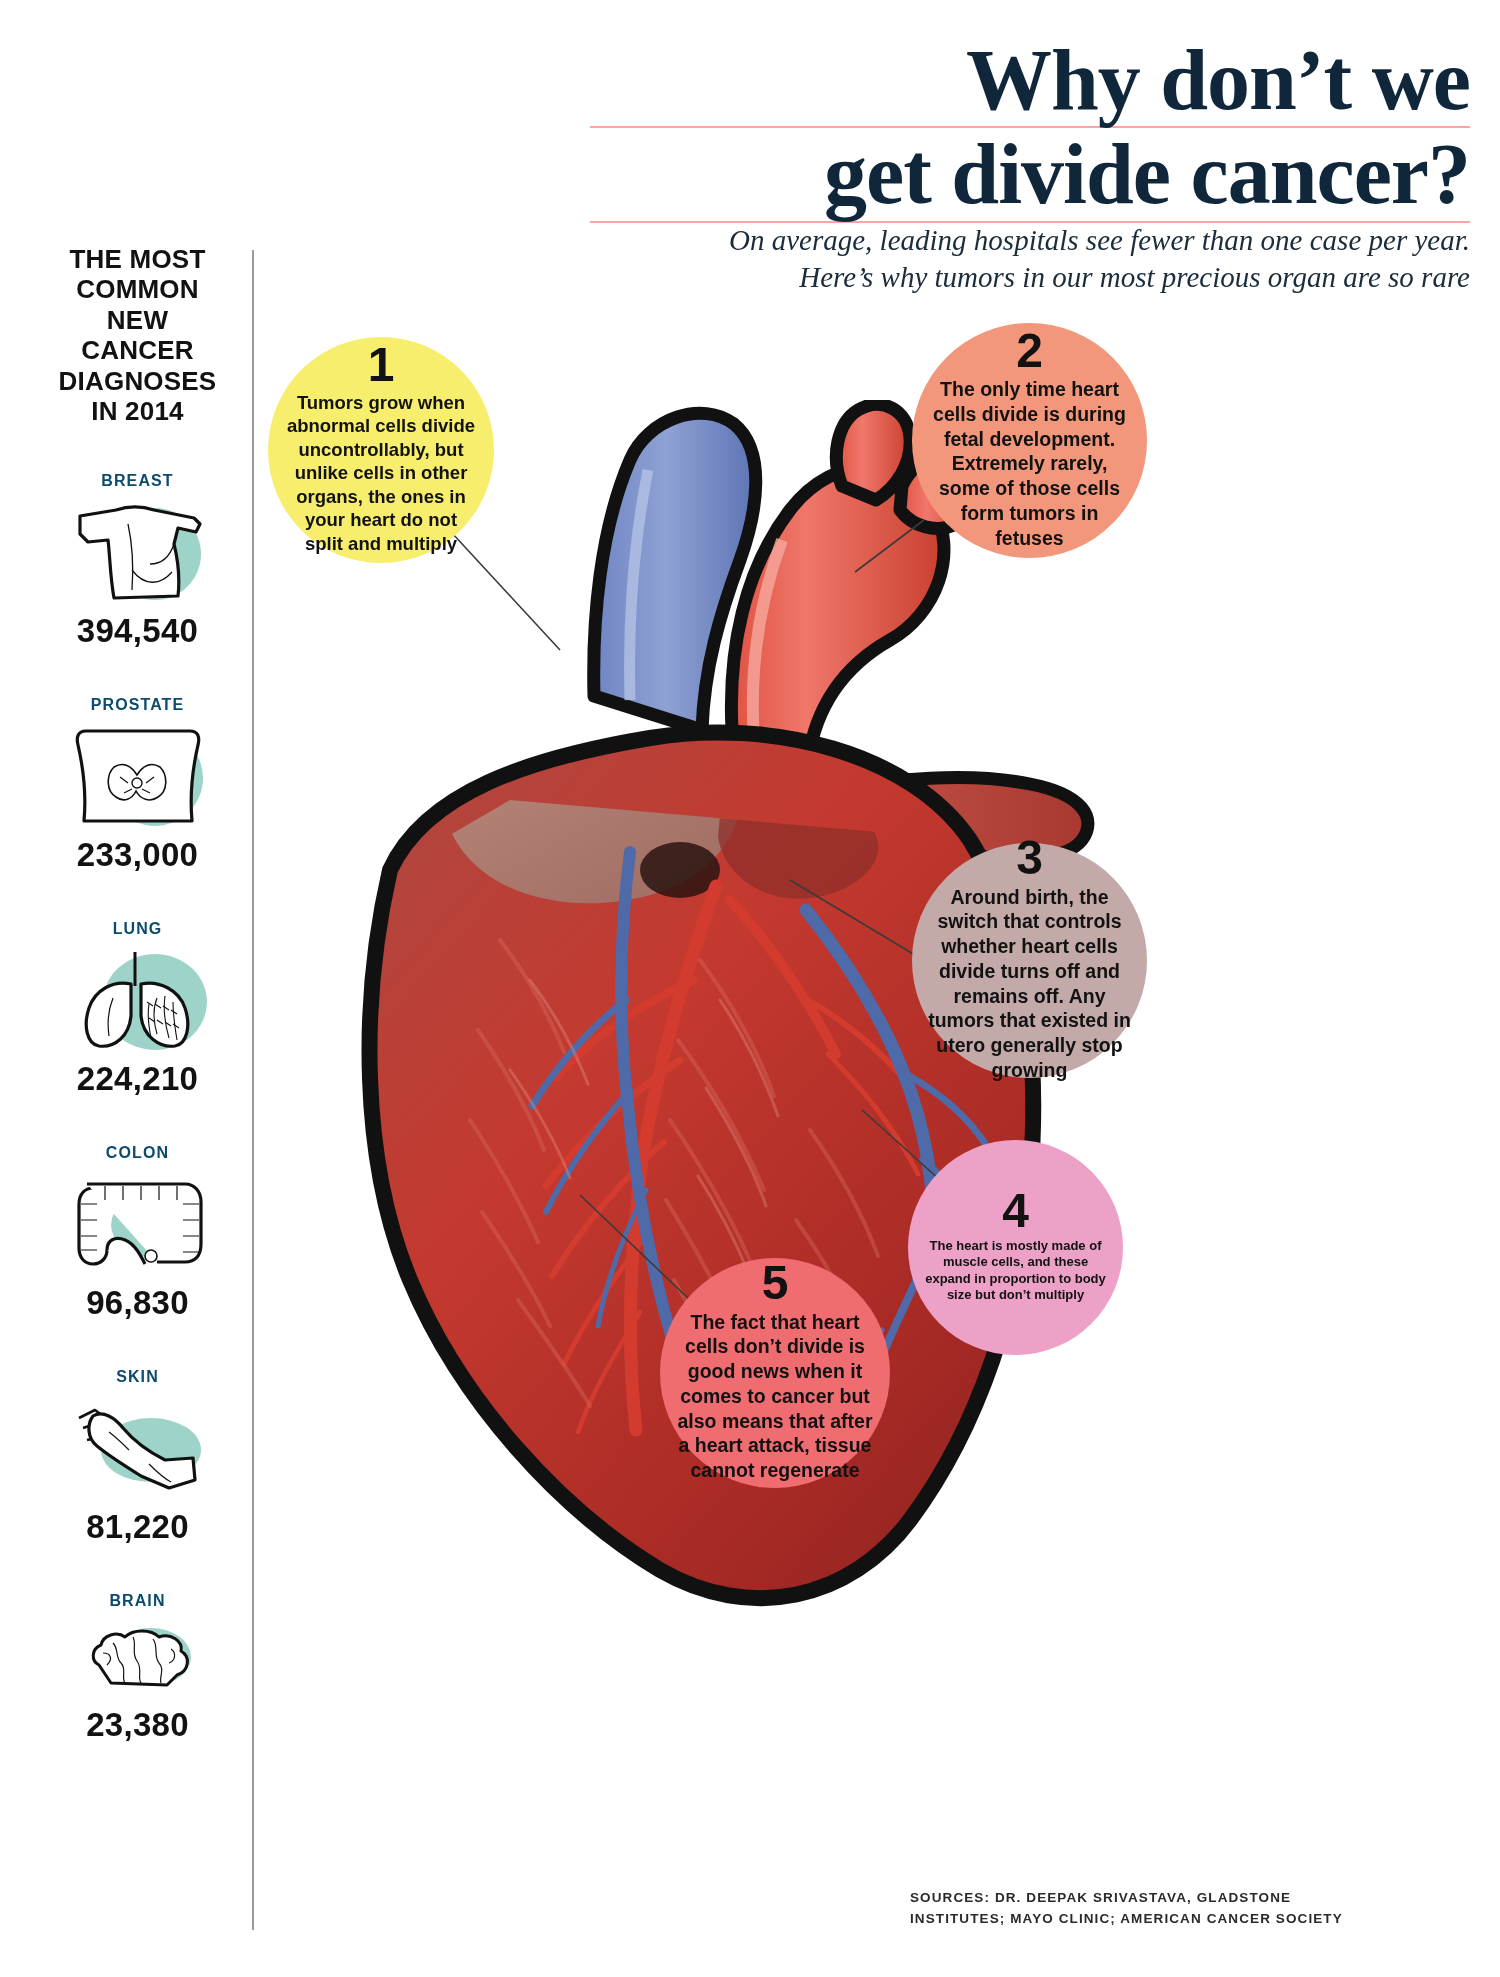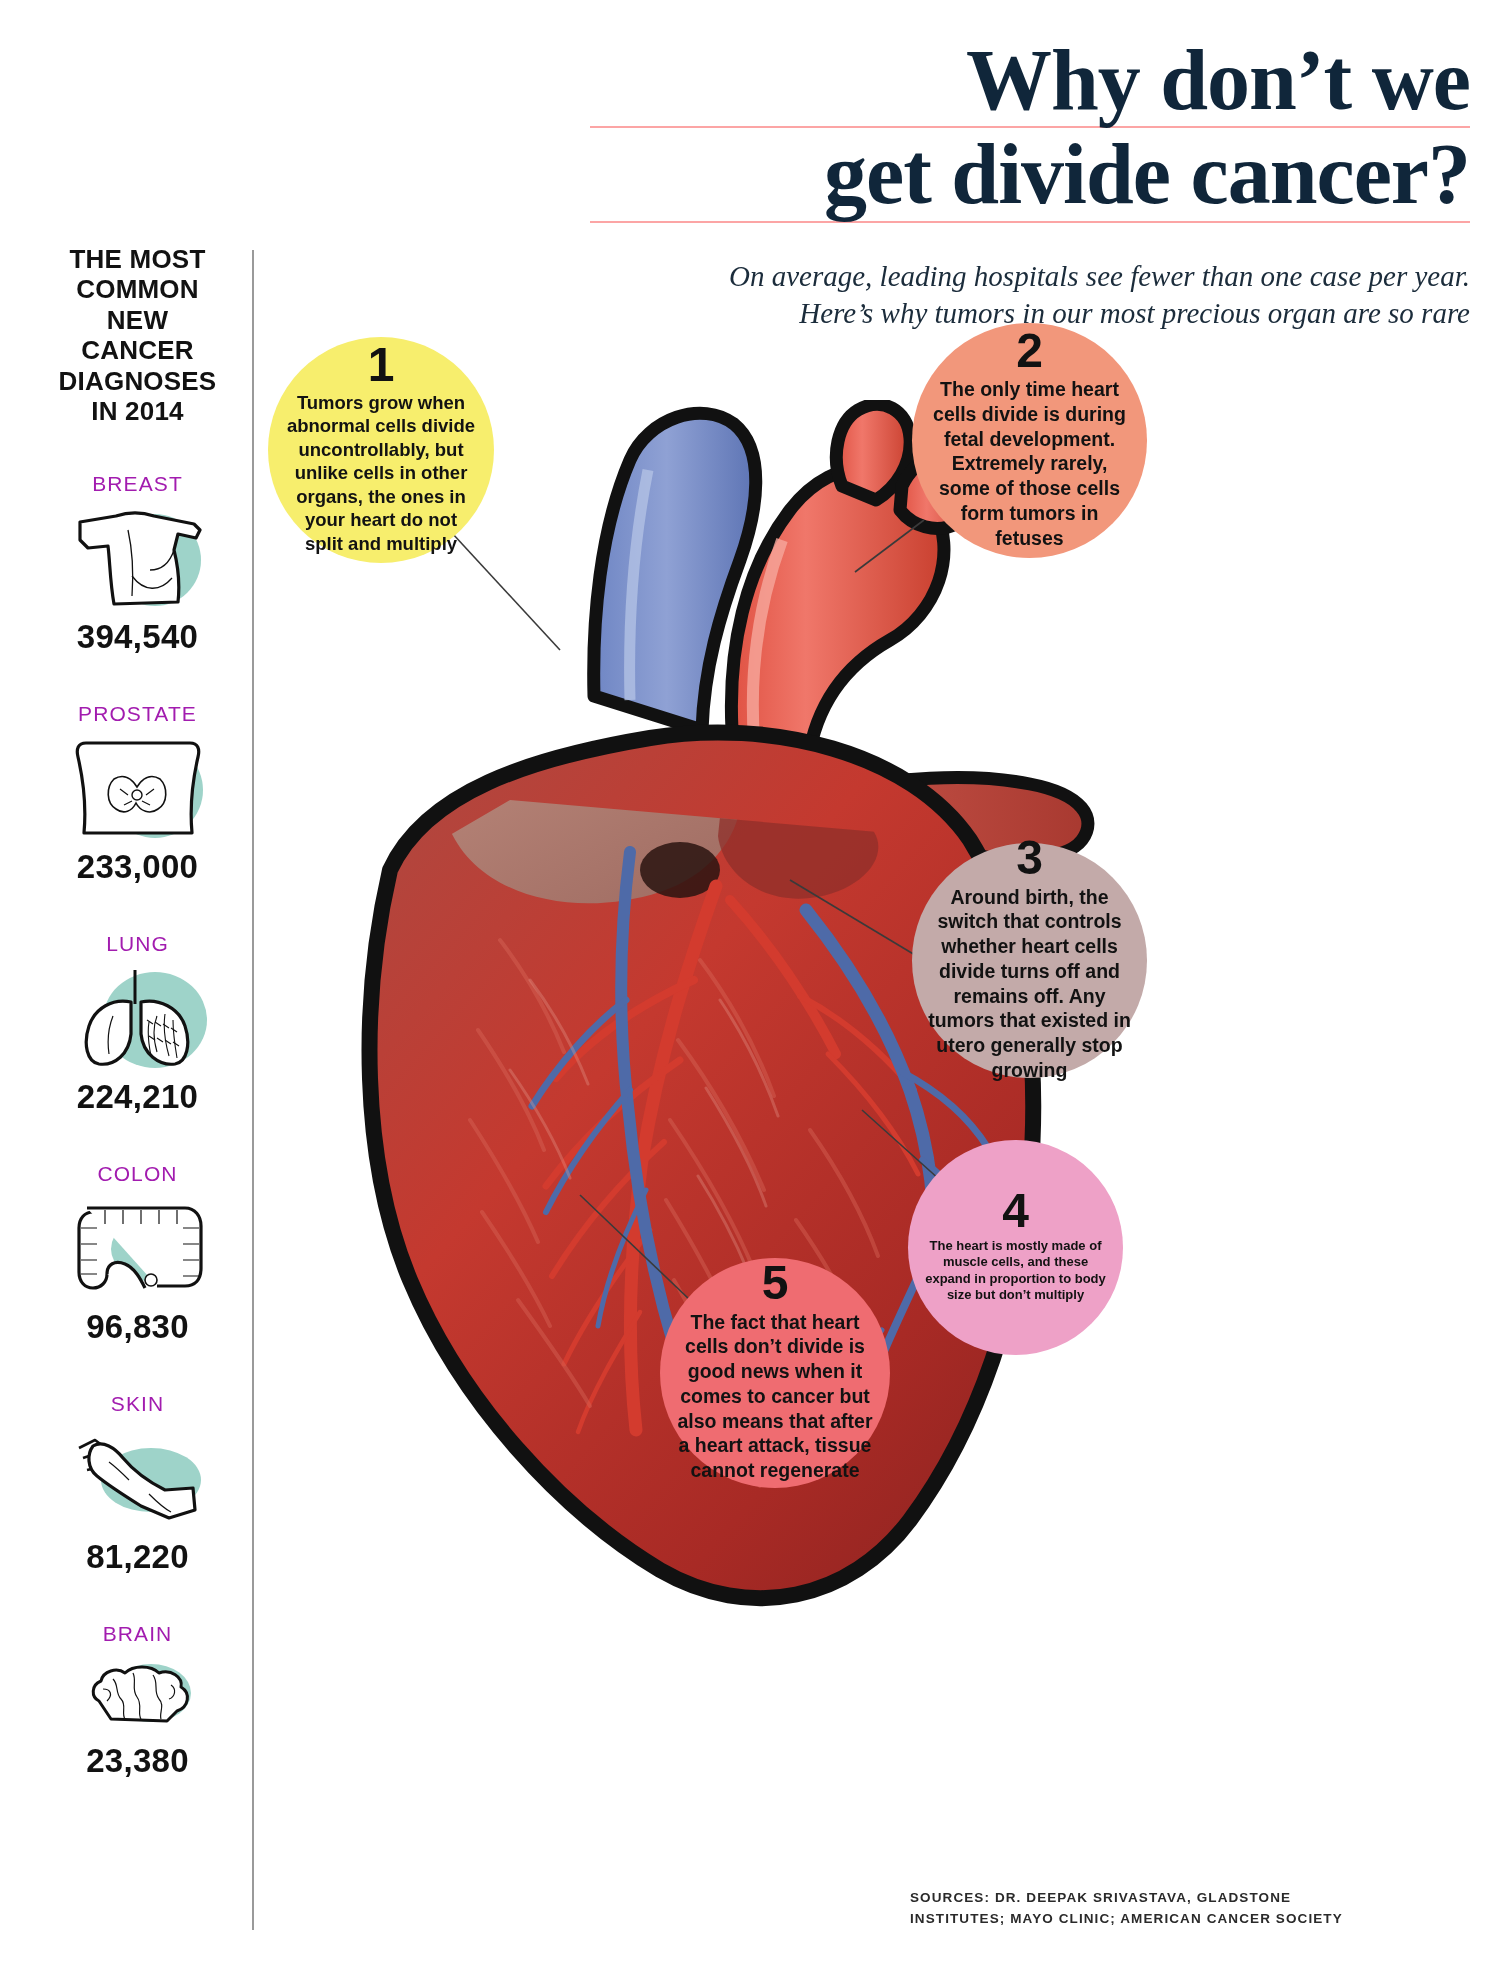--- a/index.html
+++ b/index.html
@@ -25,22 +25,22 @@
     text-align: center;
     font-weight: 700;
     font-size: 26px;
     line-height: 1.17;
     letter-spacing: .2px;
     color: #121212;
     padding: 0 26px;
   }
   .stat-block { margin-top: 46px; text-align: center; }
   .stat-label {
-    font-size: 21px; font-weight: 400; letter-spacing: 1.1px;
-    color: #a21caf; text-transform: uppercase;
+    font-size: 16px; font-weight: 700; letter-spacing: 1.1px;
+    color: #0c4a6e; text-transform: uppercase;
   }
   .stat-icon-wrap {
     position: relative; width: 100%; height: 112px;
     margin-top: 6px;
     display: flex; align-items: center; justify-content: center;
   }
   .stat-blob {
     position: absolute;
     background: #9ed3c9;
     border-radius: 50%;
@@ -68,21 +68,20 @@
     white-space: nowrap;
   }
   #subtitle {
     position: absolute; left: 560px; top: 222px; width: 910px;
     text-align: right;
     font-family: "Liberation Serif", serif;
     font-style: italic;
     font-size: 29px;
     line-height: 1.28;
     color: #1b2c3b;
-    margin-top: 36px;
   }
   #subtitle div { white-space: nowrap; }
 
   
   #heart-art { position: absolute; left: 330px; top: 400px; width: 820px; height: 1270px; }
 
   
   .bubble {
     position: absolute;
     border-radius: 50%;

